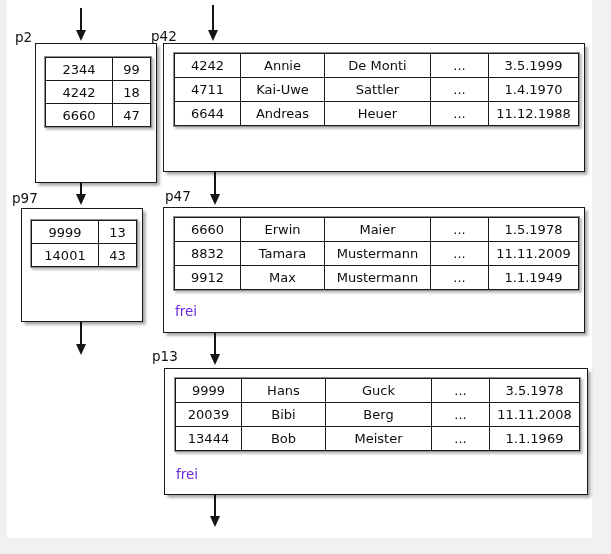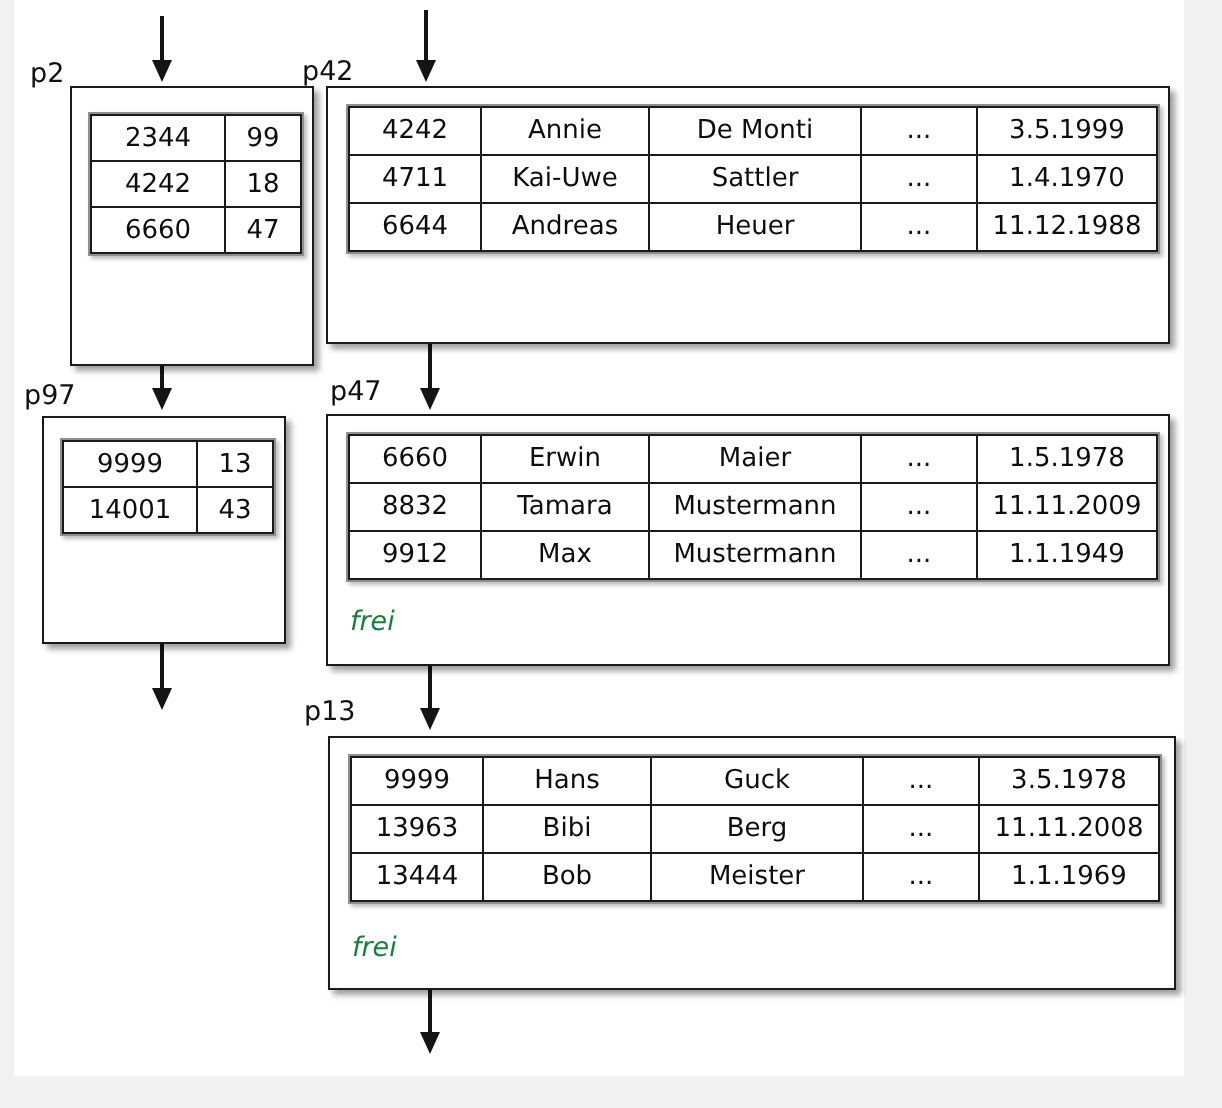--- a/index.html
+++ b/index.html
@@ -57,23 +57,22 @@
   .cols2 td:nth-child(2) { width: 31px; }
   .cols5 td { height: 23px; }
   .cols5 td:nth-child(1) { width: 59px; }
   .cols5 td:nth-child(2) { width: 77px; }
   .cols5 td:nth-child(3) { width: 99px; }
   .cols5 td:nth-child(4) { width: 51px; }
   .cols5 td:nth-child(5) { width: 83px; }
 
   .free-label {
     position: absolute;
-    font-style: italic;
     font-size: 13.5px;
-    color: #15803d;
+    color: #6d28d9;
     text-align: right;
   }
 
   .arrow {
     position: absolute;
     width: 2px;
     background: #151515;
   }
   .arrow::after {
     content: "";
@@ -240,21 +239,21 @@
       <table class="cols5">
           <tbody>
             <tr>
               <td>9999</td>
               <td>Hans</td>
               <td>Guck</td>
               <td>...</td>
               <td>3.5.1978</td>
             </tr>
             <tr>
-              <td>13963</td>
+              <td>20039</td>
               <td>Bibi</td>
               <td>Berg</td>
               <td>...</td>
               <td>11.11.2008</td>
             </tr>
             <tr>
               <td>13444</td>
               <td>Bob</td>
               <td>Meister</td>
               <td>...</td>

